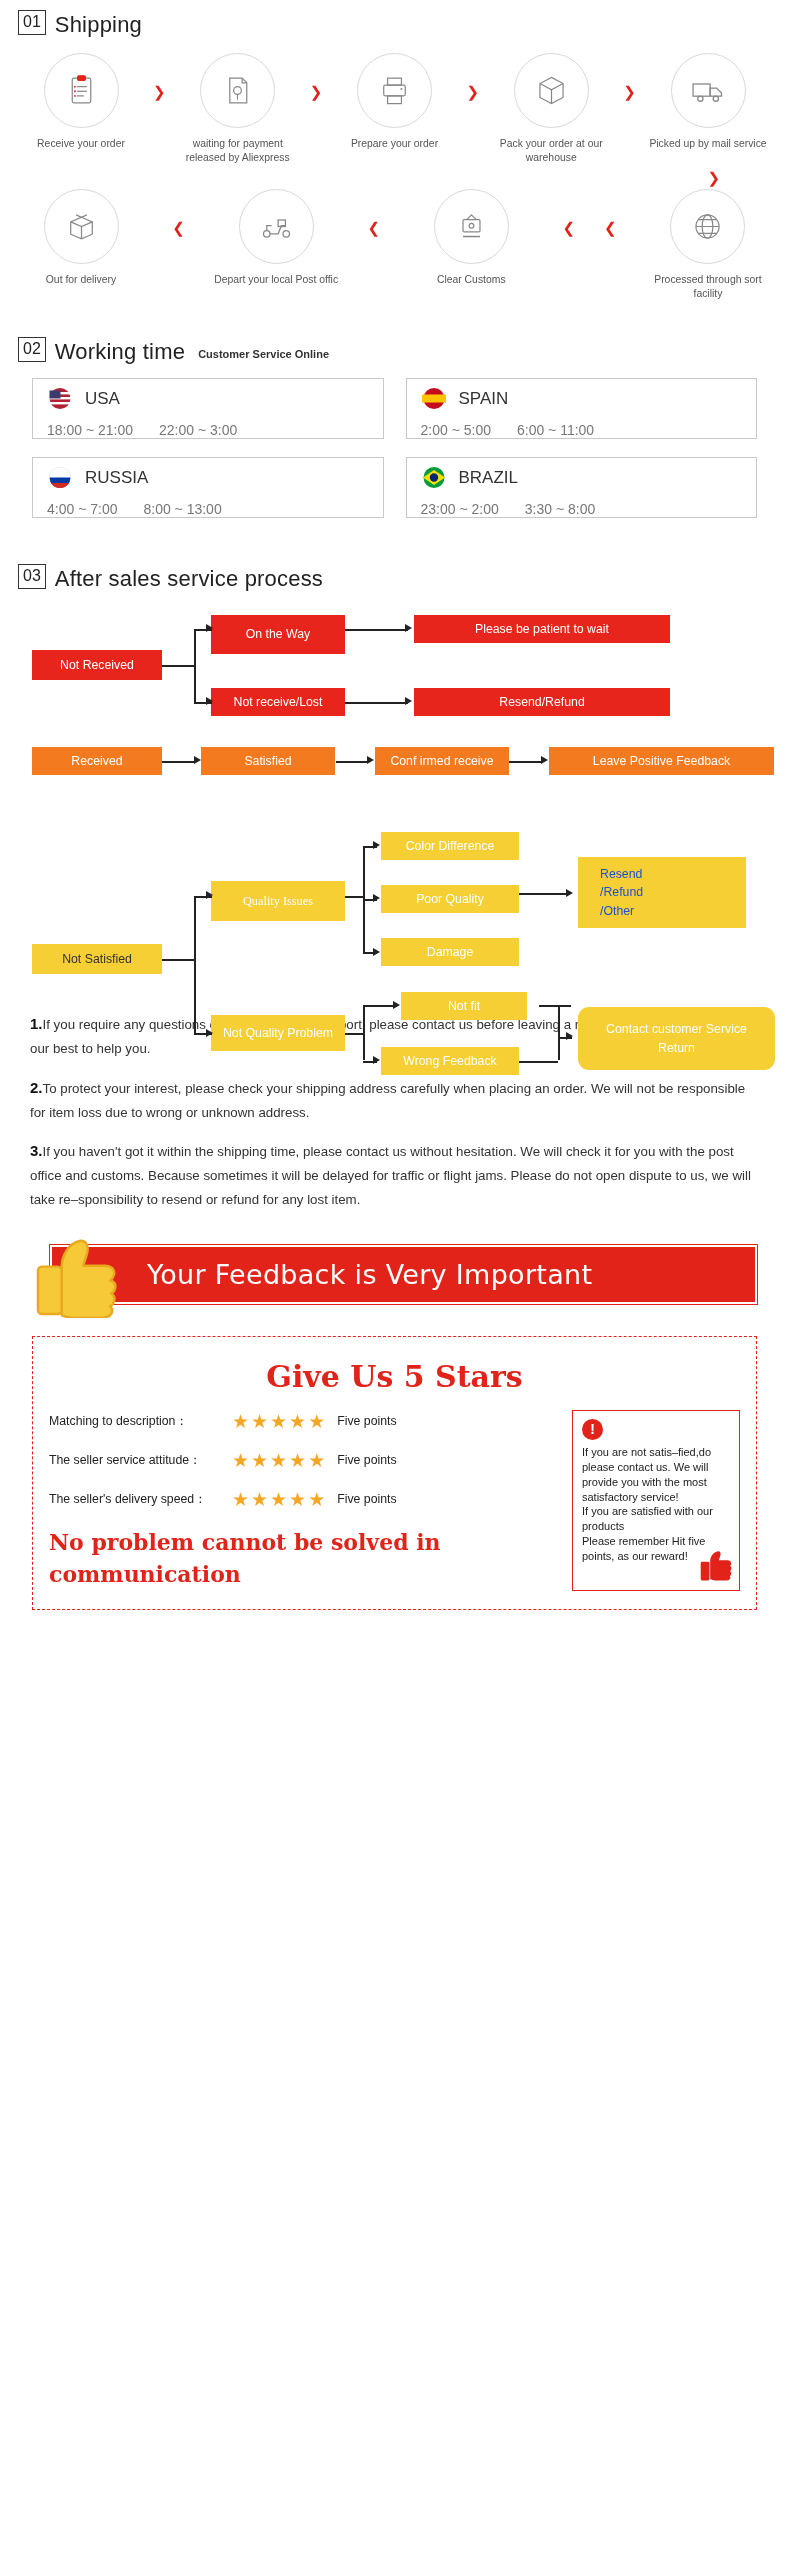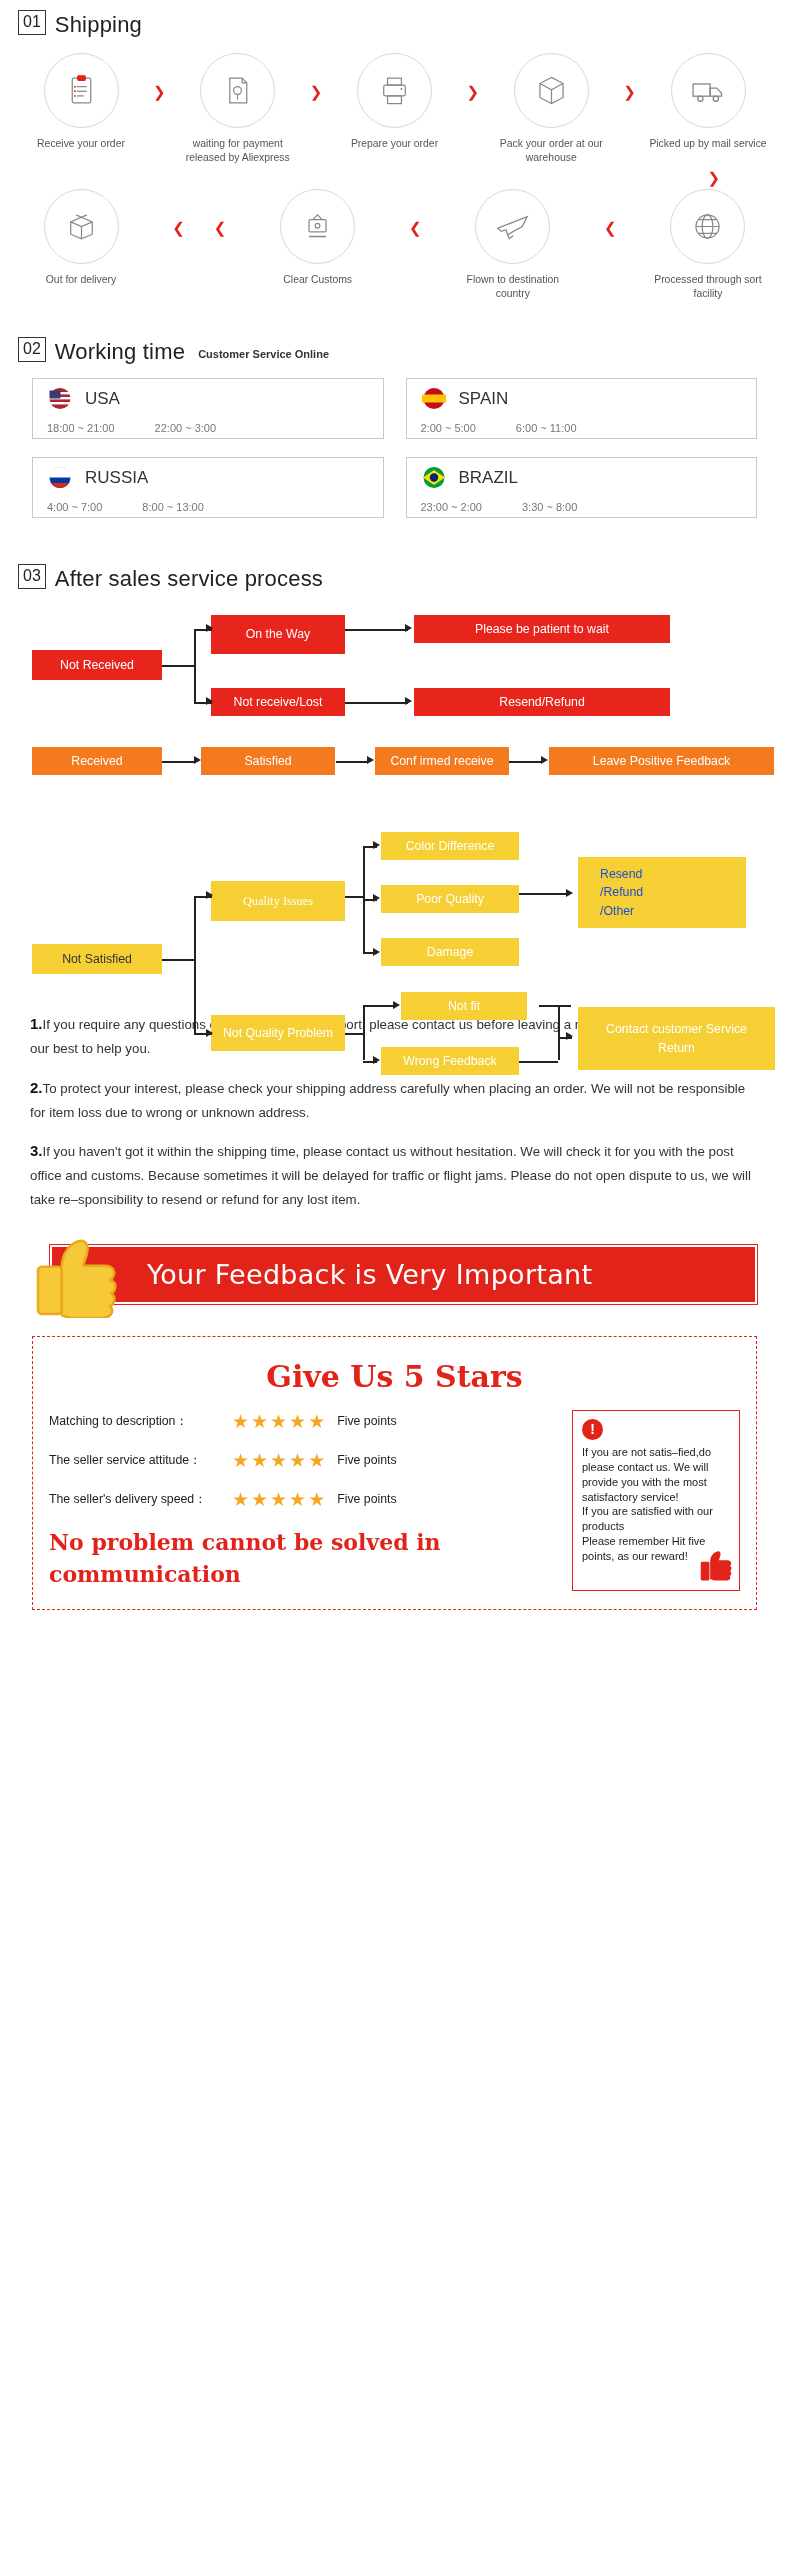--- a/index.html
+++ b/index.html
@@ -91,21 +91,21 @@
     padding: 12px 18px 0 18px;
   }
   .wt-card {
     border: 1px solid #c9c9c9;
     height: 61px;
     padding: 9px 12px 0 12px;
   }
   .wt-top { display: flex; align-items: center; gap: 10px; }
   .flag { width: 30px; height: 21px; border-radius: 3px; overflow: hidden; flex: none; position: relative; }
   .wt-country { font-size: 17px; color: #333; }
-  .wt-times { margin-top: 13px; display: flex; gap: 40px; font-size: 11px; color: #777; padding-left: 2px; }
+  .wt-times { margin-top: 13px; display: flex; gap: 26px; font-size: 14px; color: #777; padding-left: 2px; }
 
   
   .flow {
     position: relative;
     height: 394px;
     margin: 10px 4px 0 4px;
   }
   .fbox {
     position: absolute;
     color: #fff;
@@ -307,46 +307,49 @@
             <path d="M10 18 L24 24 L38 18"></path>
             <path d="M24 24 V40"></path>
             <path d="M17 9 L24 12 L31 9"></path>
           </svg>
         </div>
         <div class="ship-label">Out  for delivery</div>
       </div>
 
       <div class="arrow">❮</div>
 
+      <div class="ship-item">
+        <div class="circle">
+          <svg width="39" height="39" viewBox="0 0 48 48" fill="none" stroke="#888" stroke-width="1.6">
+            <circle cx="12" cy="33" r="4"></circle>
+            <circle cx="36" cy="33" r="4"></circle>
+            <path d="M16 33 h10 l4 -10 h5"></path>
+            <rect x="26" y="16" width="9" height="8" fill="none"></rect>
+            <path d="M12 29 v-6 h6"></path>
+          </svg>
+        </div>
+        <div class="ship-label">Depart your local Post offic</div>
+      </div>
 
       <div class="arrow">❮</div>
 
       <div class="ship-item">
         <div class="circle">
           <svg width="37" height="37" viewBox="0 0 48 48" fill="none" stroke="#888" stroke-width="1.6">
             <rect x="13" y="15" width="22" height="16" rx="1.5"></rect>
             <path d="M13 37 h22" stroke-width="2"></path>
             <path d="M18 15 l6 -6 l6 6" fill="none"></path>
             <circle cx="24" cy="23" r="3"></circle>
           </svg>
         </div>
         <div class="ship-label">Clear Customs</div>
       </div>
 
       <div class="arrow">❮</div>
 
-      <div class="ship-item">
-        <div class="circle">
-          <svg width="39" height="39" viewBox="0 0 48 48" fill="none" stroke="#888" stroke-width="1.6">
-            <path d="M6 26 L42 12 L36 24 L18 34 L16 28 L10 30 Z"></path>
-            <path d="M18 34 l2 5 l5 -4"></path>
-          </svg>
-        </div>
-        <div class="ship-label">Flown to destination country</div>
-      </div>
 
       <div class="arrow">❮</div>
 
       <div class="ship-item">
         <div class="circle">
           <svg width="37" height="37" viewBox="0 0 48 48" fill="none" stroke="#888" stroke-width="1.6">
             <circle cx="24" cy="24" r="15"></circle>
             <ellipse cx="24" cy="24" rx="7" ry="15"></ellipse>
             <path d="M9 24 h30 M12 15 h24 M12 33 h24"></path>
           </svg>
@@ -478,21 +481,21 @@
     <div class="fbox yellow" style="left:363px; top:229px; width:138px; height:28px; color:#fff;">Color Difference</div>
     <div class="fbox yellow" style="left:363px; top:282px; width:138px; height:28px; color:#fff;">Poor Quality</div>
     <div class="fbox yellow" style="left:363px; top:335px; width:138px; height:28px; color:#fff;">Damage</div>
 
     <div class="fbox yellow" style="left:383px; top:389px; width:126px; height:28px; color:#fff;">Not fit</div>
     <div class="fbox yellow" style="left:363px; top:444px; width:138px; height:28px; color:#fff;">Wrong Feedback</div>
 
     <div class="fbox yellow" style="left:560px; top:254px; width:168px; height:71px; color:#1d4ed8; white-space:pre-line; justify-content:flex-start; padding-left:22px; text-align:left; line-height:1.5;">Resend
 /Refund
 /Other</div>
-    <div class="fbox yellow" style="left:560px; top:404px; width:197px; height:63px; color:#fff; padding:8px 12px; line-height:1.5;">Contact customer Service Return</div>
+    <div class="fbox yellow" style="left:560px; top:404px; width:197px; height:63px; color:#fff; padding:8px 12px; line-height:1.5;border-radius:11px;">Contact customer Service Return</div>
 
     <div class="line hline" style="left:144px; top:356px; width:32px;"></div>
     <div class="line vline" style="left:176px; top:293px; height:138px;"></div>
     <div class="line hline" style="left:176px; top:293px; width:18px;"></div>
     <div class="line hline" style="left:176px; top:430px; width:18px;"></div>
     <div class="tri" style="left:188px; top:288px;"></div>
     <div class="tri" style="left:188px; top:426px;"></div>
 
     <div class="line vline" style="left:345px; top:243px; height:107px;"></div>
     <div class="line hline" style="left:327px; top:293px; width:18px;"></div>

